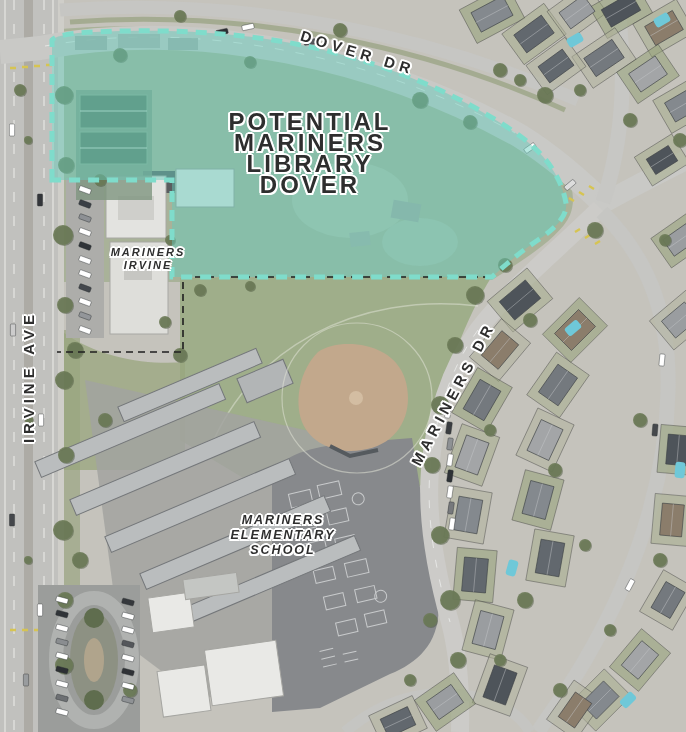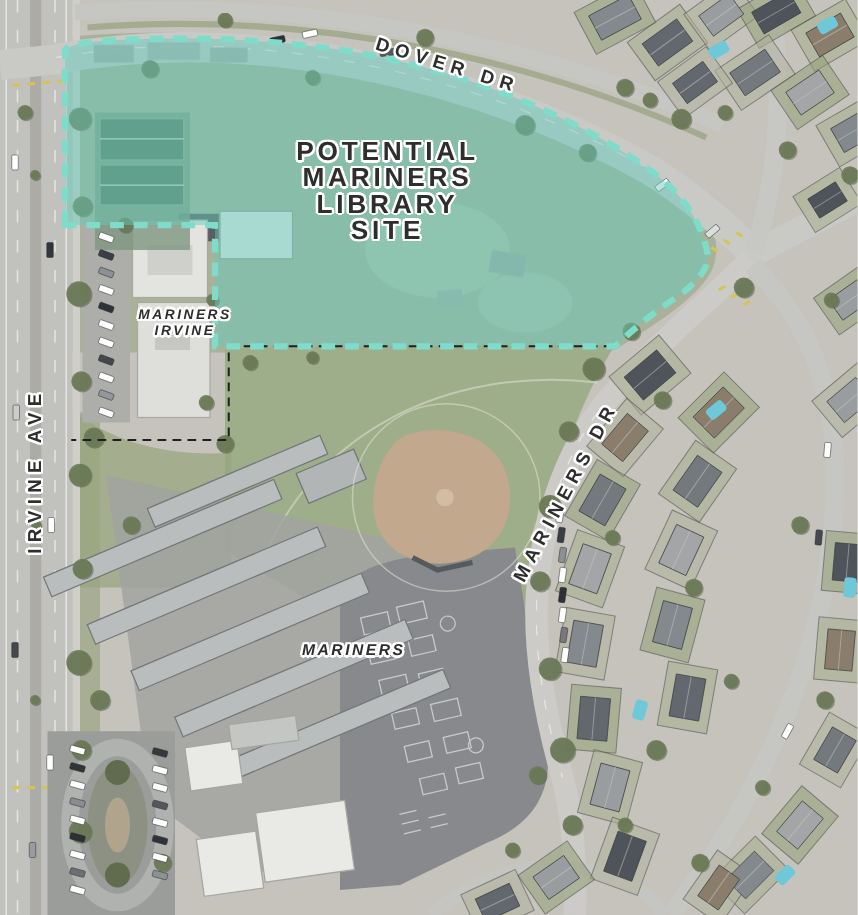--- a/index.html
+++ b/index.html
@@ -8,21 +8,21 @@
     font-family:"Liberation Sans",sans-serif;
     background:#c5c3bc;
   }
   .map-stage svg{position:absolute;left:0;top:0;}
   .map-label{
     position:absolute;color:#2e2e2e;font-weight:bold;text-align:center;
     text-shadow:-1.5px -1.5px 0 #fff,1.5px -1.5px 0 #fff,-1.5px 1.5px 0 #fff,1.5px 1.5px 0 #fff,
                  0 -2px 0 #fff,0 2px 0 #fff,-2px 0 0 #fff,2px 0 0 #fff;
     white-space:nowrap;user-select:none;
   }
-  .site-title{font-size:21px;letter-spacing:3px;line-height:21px;}
+  .site-title{font-size:24px;letter-spacing:3px;line-height:21px;}
   .site-sub{font-size:15px;letter-spacing:2px;}
   .street{font-size:15px;letter-spacing:5px;}
   .place{font-style:italic;letter-spacing:2px;margin-left:32px;}
   .place.lib{font-size:11px;line-height:13px;}
   .place.school{font-size:12.5px;line-height:15px;}
   .rot{transform-origin:center center;}
 </style>
 </head>
 <body>
 
@@ -443,27 +443,29 @@
 
   <path d="M 52,180 L 52,40 C 55,36 70,33 95,32 C 180,28 262,34 332,52 C 402,70 470,100 520,136 C 548,156 562,180 566,203 C 568,215 556,228 538,240 C 520,252 504,266 492,277 L 172,277 L 172,180 Z" fill="#63cdbb" fill-opacity="0.47"></path>
   <path d="M 490,277 L 183,277 L 183,352 L 57,352" fill="none" stroke="#1f1f1f" stroke-width="1.6" stroke-dasharray="7 5"></path>
   <path d="M 52,180 L 52,40 C 55,36 70,33 95,32 C 180,28 262,34 332,52 C 402,70 470,100 520,136 C 548,156 562,180 566,203 C 568,215 556,228 538,240 C 520,252 504,266 492,277 L 172,277 L 172,180 Z" fill="none" stroke="#7fdccb" stroke-width="5" stroke-dasharray="11 8"></path>
 </svg>
 
   <div class="map-label site-title" style="left:200px;top:111px;width:220px;">
     <div>POTENTIAL</div>
     <div>MARINERS</div>
     <div>LIBRARY</div>
-    <div>SITE</div>
+    <div>DOVER</div>
   </div>
 
   <div class="map-label street rot" style="left:288px;top:44px;width:140px;transform:rotate(17deg);">DOVER DR</div>
   <div class="map-label street rot" style="left:-47px;top:368px;width:150px;transform:rotate(-90deg);">IRVINE AVE</div>
   <div class="map-label street rot" style="left:368px;top:385px;width:170px;transform:rotate(-62deg);">MARINERS DR</div>
 
   <div class="map-label place lib" style="left:66px;top:246px;width:100px;">
     <div>MARINERS</div>
     <div>IRVINE</div>
   </div>
   <div class="map-label place school" style="left:181px;top:513px;width:140px;">
     <div>MARINERS</div>
+    <div>ELEMENTARY</div>
+    <div>SCHOOL</div>
   </div>
 </div>
 
 </body></html>

